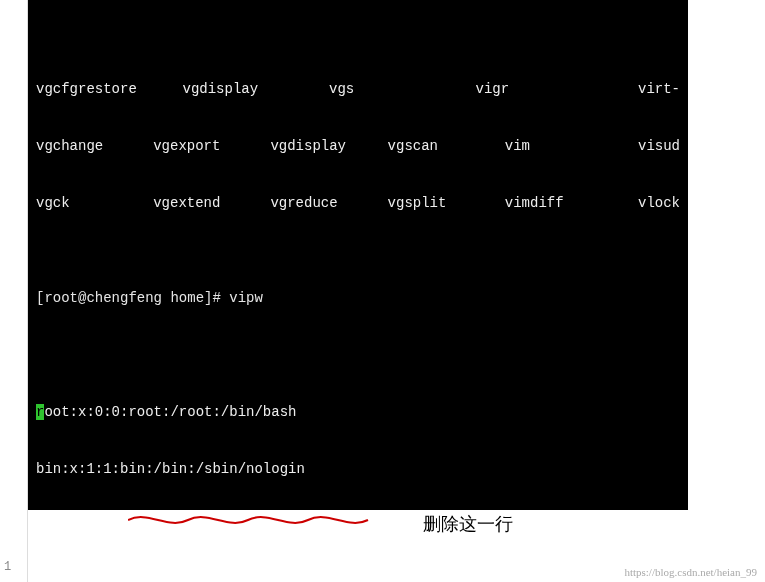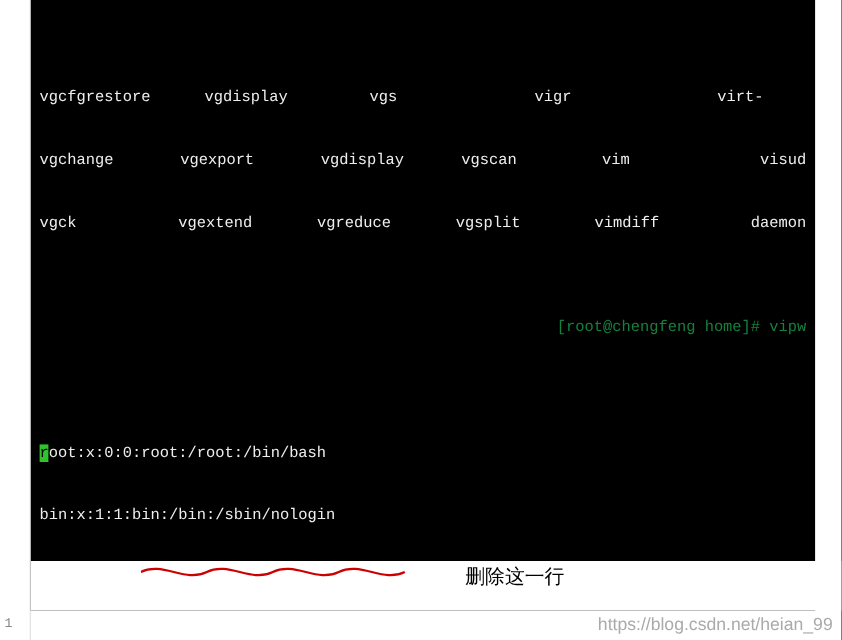--- a/index.html
+++ b/index.html
@@ -22,32 +22,32 @@
   }
   .line-number {
     position: absolute;
     left: 4px;
     font-size: 12px;
     color: #888;
   }
   .terminal {
     position: absolute;
     left: 28px; top: 0;
-    width: 713px; height: 555px;
+    width: 660px; height: 555px;
     background: #000;
     color: #eee;
     padding: 4px 8px;
     white-space: pre;
     line-height: 19px;
     overflow: hidden;
   }
   .cmd-row { display: flex; }
   .cmd-col { width: 150px; }
   .cmd-col:last-child { width: auto; margin-left: 16px; }
-  .prompt-line { color: #15803d; text-align: right; }
+  .prompt-line { color: #e5e5e5; }
   .cursor-r {
     background: #2fc42f;
     color: #000;
   }
   .passwd-line { color: #eee; }
   .annotation {
     position: absolute;
     left: 28px; top: 510px;
     width: 737px; height: 45px;
     background: #fff;
@@ -63,22 +63,22 @@
     position: absolute;
     left: 395px; top: 2px;
     font-family: Liberation Sans, sans-serif;
     font-size: 18px;
     color: #000;
   }
   .watermark {
     position: absolute;
     right: 8px; bottom: 4px;
     color: #aaa;
-    font-size: 16px;
-    font-family: Liberation Sans, sans-serif;
+    font-size: 11px;
+    font-family: Liberation Serif, serif;
   }
 </style>
 </head>
 <body>
 
 <div class="gutter">
   <div class="line-number" style="top:560px">1</div>
 </div>
 
 <div class="terminal">
@@ -97,21 +97,21 @@
       <span class="cmd-col">vgscan</span>
       <span class="cmd-col">vim</span>
       <span class="cmd-col">visud</span>
     </div>
     <div class="cmd-row">
       <span class="cmd-col">vgck</span>
       <span class="cmd-col">vgextend</span>
       <span class="cmd-col">vgreduce</span>
       <span class="cmd-col">vgsplit</span>
       <span class="cmd-col">vimdiff</span>
-      <span class="cmd-col">daemon</span>
+      <span class="cmd-col">vlock</span>
     </div>
   </div>
   <div class="prompt-line">[root@chengfeng home]# vipw</div>
   <div>&nbsp;</div>
   <div class="passwd-line"><span class="cursor-r">r</span><span>oot:x:0:0:root:/root:/bin/bash</span></div>
   <div class="passwd-line">bin:x:1:1:bin:/bin:/sbin/nologin</div>
   <div class="passwd-line">daemon:x:2:2:daemon:/sbin:/sbin/nologin</div>
   
   
   

